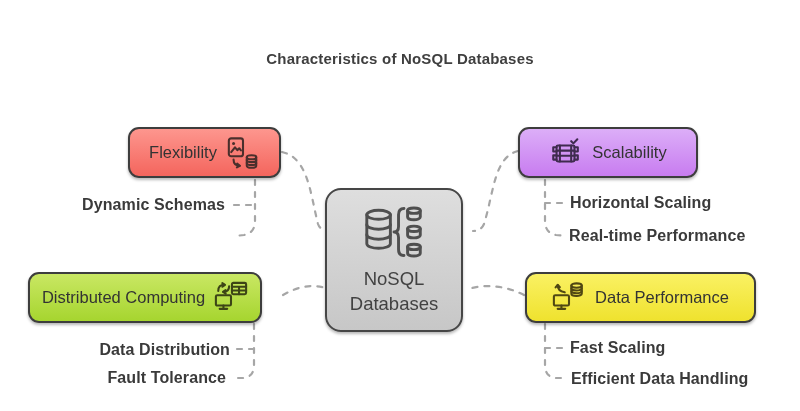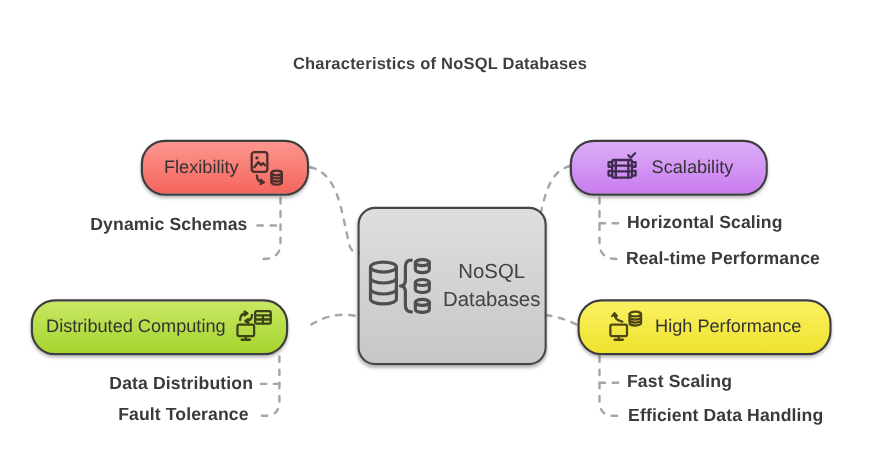--- a/index.html
+++ b/index.html
@@ -7,39 +7,39 @@
     position:relative;width:800px;height:411px;overflow:hidden;background:#ffffff;
     font-family:"Liberation Sans","DejaVu Sans",sans-serif;
   }
   #connectors{position:absolute;left:0;top:0;width:800px;height:411px;}
   .title{
     position:absolute;left:0;top:50px;width:800px;text-align:center;
     font-size:15px;font-weight:700;color:#3f3f3f;letter-spacing:.2px;margin:0;
   }
   .node{
     position:absolute;box-sizing:border-box;display:flex;align-items:center;justify-content:center;
-    gap:9px;border:2px solid #3d3d3d;border-radius:22px;
+    gap:9px;border:2px solid #3d3d3d;border-radius:11px;
     font-size:16.5px;font-weight:500;color:#333333;
     box-shadow:0 2px 3px rgba(0,0,0,.28);
   }
   .node svg{flex:0 0 auto;display:block;}
   .branch-flexibility{left:128px;top:127px;width:153px;height:51px;
     background:linear-gradient(180deg,#fd968e 0%,#f4655d 100%);}
   .branch-flexibility svg{color:#4a2f2c;}
   .branch-scalability{left:518px;top:127px;width:180px;height:51px;
     background:linear-gradient(180deg,#dcaef8 0%,#c87cf0 100%);}
   .branch-scalability svg{color:#3f2b4f;}
   .branch-distributed{left:28px;top:272px;width:234px;height:51px;padding:0 8px;
     background:linear-gradient(180deg,#c9e763 0%,#a6d52f 100%);}
   .branch-distributed svg{color:#3c4416;}
   .branch-performance{left:525px;top:272px;width:231px;height:51px;
     background:linear-gradient(180deg,#faf163 0%,#efe22e 100%);}
   .branch-performance svg{color:#4f4713;}
   .central{
-    left:325px;top:188px;width:172px;height:144px;flex-direction:row;gap:6px;
+    left:325px;top:188px;width:138px;height:144px;flex-direction:column;gap:6px;
     background:linear-gradient(180deg,#dedede 0%,#c7c7c7 100%);
     border-color:#464646;border-radius:16px;
   }
   .central svg{color:#4f4f4f;}
   .central-label{text-align:center;font-size:18.5px;font-weight:500;color:#424242;line-height:1.35;}
   .central-label span{display:block;}
   .leaf{
     position:absolute;font-size:16px;font-weight:700;color:#3a3a3a;
     white-space:nowrap;letter-spacing:.1px;line-height:18px;
   }
@@ -130,21 +130,21 @@
   <div class="node branch-performance">
     <svg width="34" height="34" viewBox="0 0 36 36" fill="none" stroke="currentColor" stroke-width="2.2" stroke-linecap="round" stroke-linejoin="round">
       <ellipse cx="26" cy="4.8" rx="5.5" ry="2.3"></ellipse>
       <path d="M20.5,4.8 V13.5 a5.5,2.3 0 0 0 11,0 V4.8"></path>
       <path d="M20.5,7.8 a5.5,2.3 0 0 0 11,0 M20.5,10.7 a5.5,2.3 0 0 0 11,0"></path>
       <path d="M13.5,12 C8,11 6,8.5 6,4.5"></path>
       <path d="M3.8,6.8 L6,4 L8.3,6.6"></path>
       <rect x="2" y="15" width="16" height="11" rx="1.5"></rect>
       <path d="M10,26 V29 M6,29.5 H14"></path>
     </svg>
-    <span>High Performance</span>
+    <span>Data Performance</span>
   </div>
 
   <div class="leaf leaf-left" style="right:575px;top:196px;">Dynamic Schemas</div>
   <div class="leaf leaf-right" style="left:570px;top:194px;">Horizontal Scaling</div>
   <div class="leaf leaf-right" style="left:569px;top:227px;">Real-time Performance</div>
   <div class="leaf leaf-left" style="right:570px;top:341px;">Data Distribution</div>
   <div class="leaf leaf-left" style="right:574px;top:369px;">Fault Tolerance</div>
   <div class="leaf leaf-right" style="left:570px;top:339px;">Fast Scaling</div>
   <div class="leaf leaf-right" style="left:571px;top:370px;">Efficient Data Handling</div>
 

